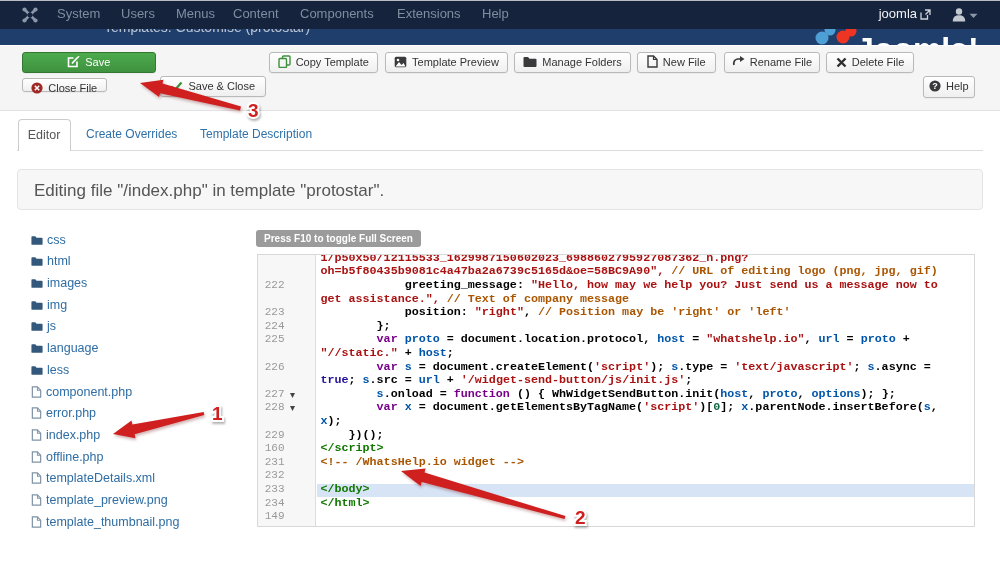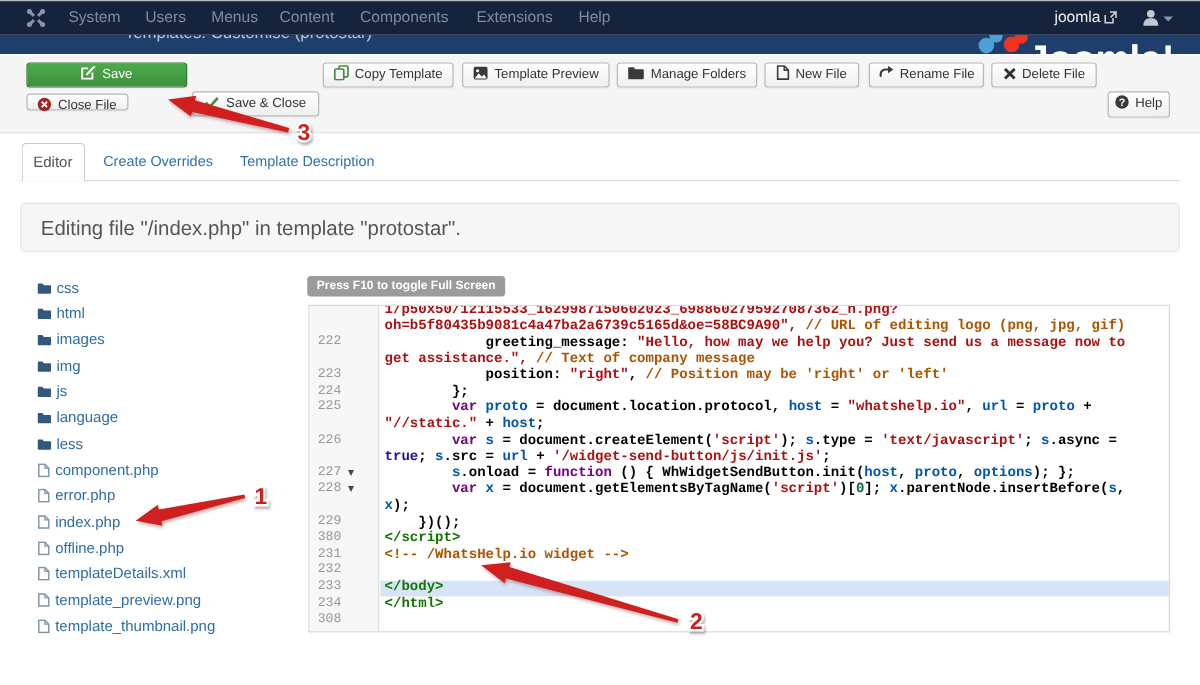--- a/index.html
+++ b/index.html
@@ -223,26 +223,26 @@
         <div class="ln" style="top:24.08px">222</div>
         <div class="ln" style="top:51.26px">223</div>
         <div class="ln" style="top:64.85000000000001px">224</div>
         <div class="ln" style="top:78.44px">225</div>
         <div class="ln" style="top:105.62px">226</div>
         <div class="ln" style="top:132.8px">227</div>
         <div class="fold" style="top:132.8px">▾</div>
         <div class="ln" style="top:146.39000000000001px">228</div>
         <div class="fold" style="top:146.39000000000001px">▾</div>
         <div class="ln" style="top:173.57px">229</div>
-        <div class="ln" style="top:187.16px">380</div>
+        <div class="ln" style="top:187.16px">160</div>
         <div class="ln" style="top:200.75px">231</div>
         <div class="ln" style="top:214.34px">232</div>
         <div class="ln" style="top:227.93px">233</div>
         <div class="ln" style="top:241.52px">234</div>
-        <div class="ln" style="top:255.10999999999999px">308</div>
+        <div class="ln" style="top:255.10999999999999px">149</div>
       </div>
     <div id="hl233"></div>
     <div id="rows">
         <div class="crow" style="top:-3.1px"><span class="s">1/p50x50/12115533_1629987150602023_6988602795927087362_n.png?</span></div>
         <div class="crow" style="top:10.49px"><span class="s">oh=b5f80435b9081c4a47ba2a6739c5165d&amp;oe=58BC9A90", </span><span class="c">// URL of editing logo (png, jpg, gif)</span></div>
         <div class="crow" style="top:24.08px">            greeting_message: <span class="s">"Hello, how may we help you? Just send us a message now to</span></div>
         <div class="crow" style="top:37.669999999999995px"><span class="s">get assistance.", </span><span class="c">// Text of company message</span></div>
         <div class="crow" style="top:51.26px">            position: <span class="s">"right"</span>, <span class="c">// Position may be 'right' or 'left'</span></div>
         <div class="crow" style="top:64.85000000000001px">        };</div>
         <div class="crow" style="top:78.44px">        <span class="k">var</span> <span class="v">proto</span> = document.location.protocol, <span class="v">host</span> = <span class="s">"whatshelp.io"</span>, <span class="v">url</span> = <span class="v">proto</span> +</div>

